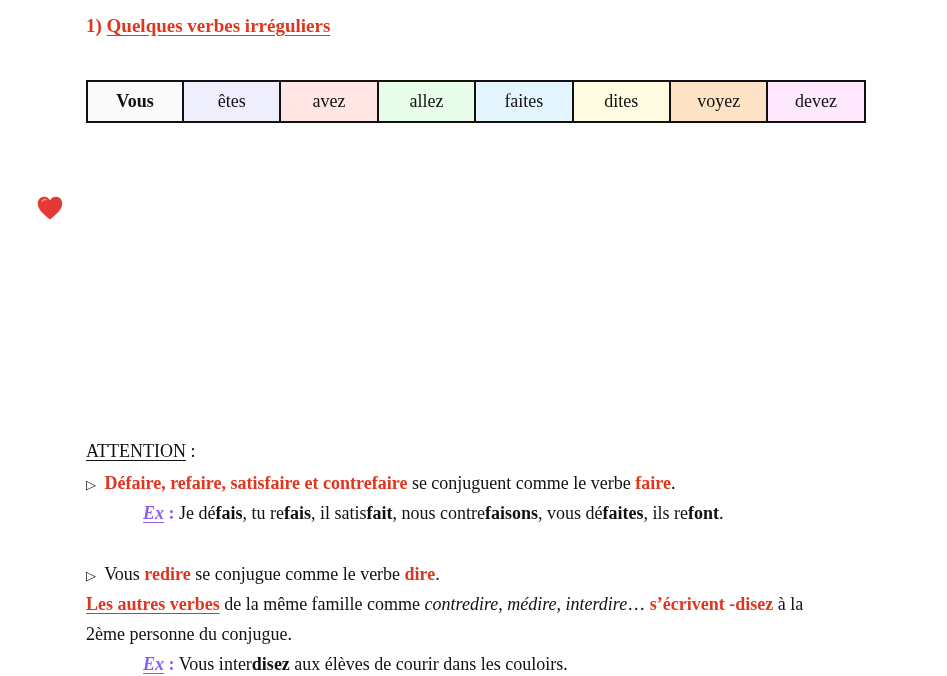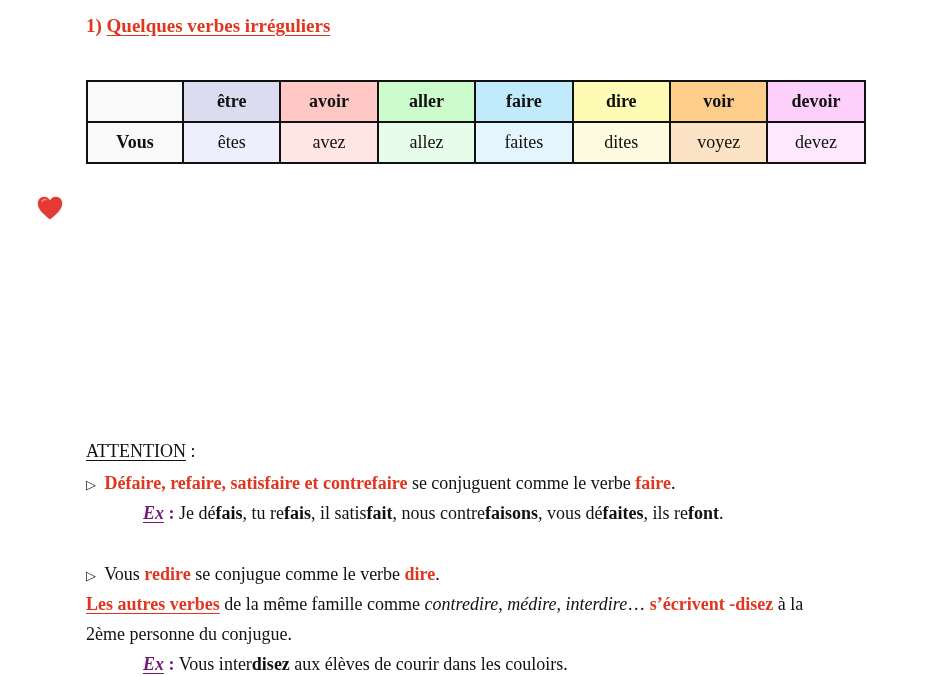--- a/index.html
+++ b/index.html
@@ -25,21 +25,21 @@
     border: 2px solid #111;
     height: 39px; padding: 0; text-align: center; vertical-align: middle;
   }
   table.conj th { font-weight: bold; }
   table.conj col.c0 { width: 96px; }
   table.conj col.cv { width: 97.4px; }
   td.pron { text-align: left; padding-left: 6px; font-weight: bold; background: #fafafa; }
   th.corner { background: #fafafa; }
   .para { position: absolute; left: 86px; font-size: 18px; white-space: nowrap; margin-top: 20px; }
   .red { color: #e0361f; font-weight: bold; text-align: center; }
-  .green { color: #701a75; font-weight: bold; }
+  .green { color: #8b5cf6; font-weight: bold; }
   .ul { text-decoration: underline; text-underline-offset: 3px; }
   .tri { font-size: 13px; display: inline-block; width: 14px; }
   b.k { font-weight: bold; }
   i.it { font-style: italic; }
 </style>
 </head>
 <body>
 
 <div class="title">
   <span>1)</span>
@@ -56,30 +56,20 @@
     <col class="c0">
       <col class="cv">
       <col class="cv">
       <col class="cv">
       <col class="cv">
       <col class="cv">
       <col class="cv">
       <col class="cv">
   </colgroup>
   <tbody>
-      <tr>
-    <th class="corner"></th>
-    <th style="background:#dcdcf0">être</th>
-    <th style="background:#ffc8c4">avoir</th>
-    <th style="background:#ccfccc">aller</th>
-    <th style="background:#c2eafd">faire</th>
-    <th style="background:#fdfbb4">dire</th>
-    <th style="background:#fdcd8a">voir</th>
-    <th style="background:#fdd0fb">devoir</th>
-  </tr>
   <tr>
     <td class="pron">Vous</td>
     <td style="background:#eeeefd">êtes</td>
     <td style="background:#ffe5e4">avez</td>
     <td style="background:#e7fde9">allez</td>
     <td style="background:#e5f5fe">faites</td>
     <td style="background:#fefbe0">dites</td>
     <td style="background:#fde3c6">voyez</td>
     <td style="background:#fde8fd">devez</td>
   </tr>

